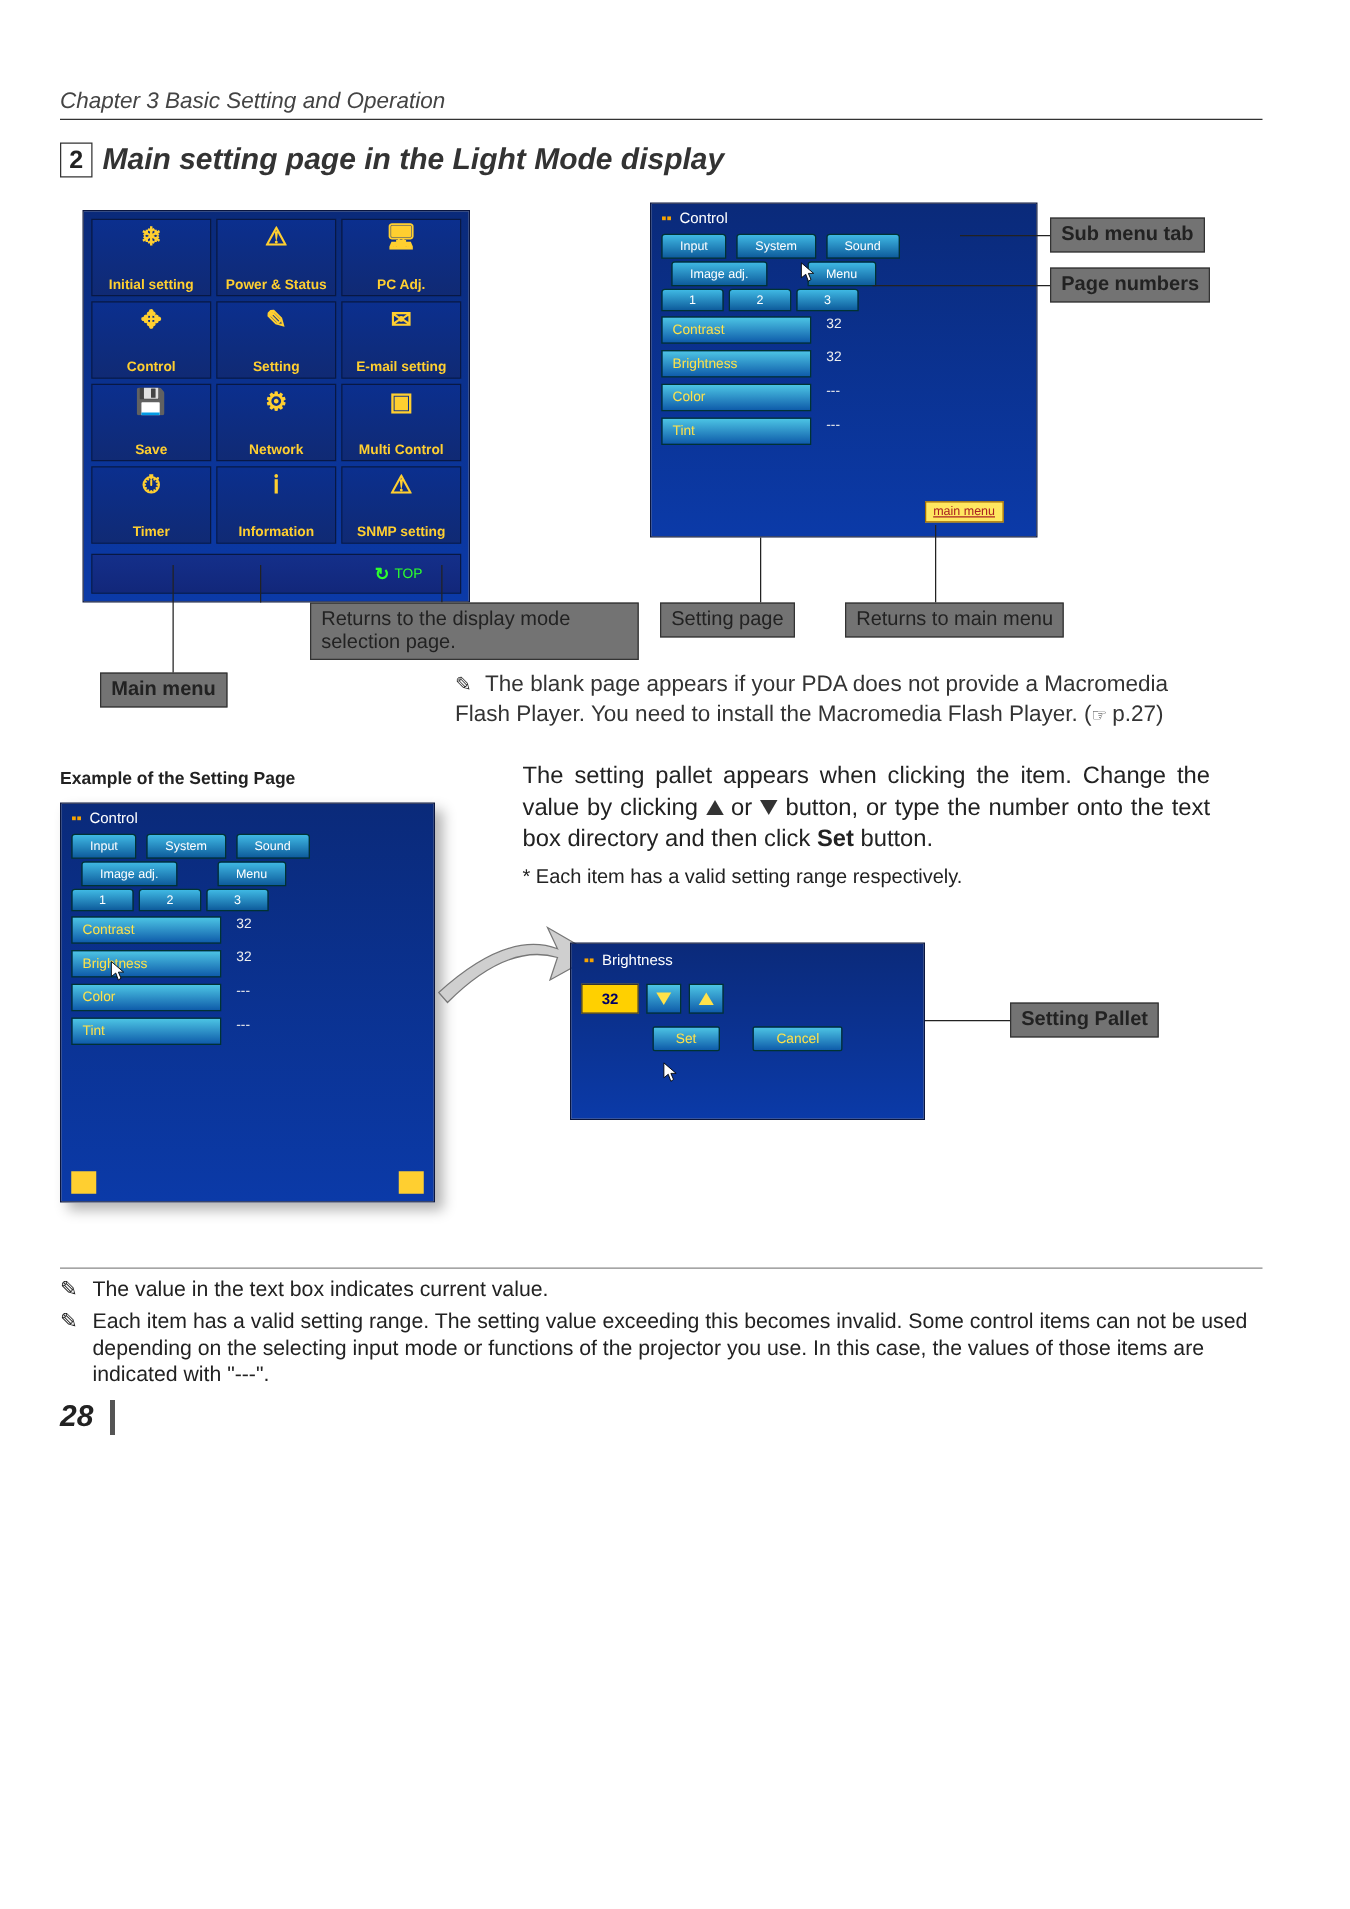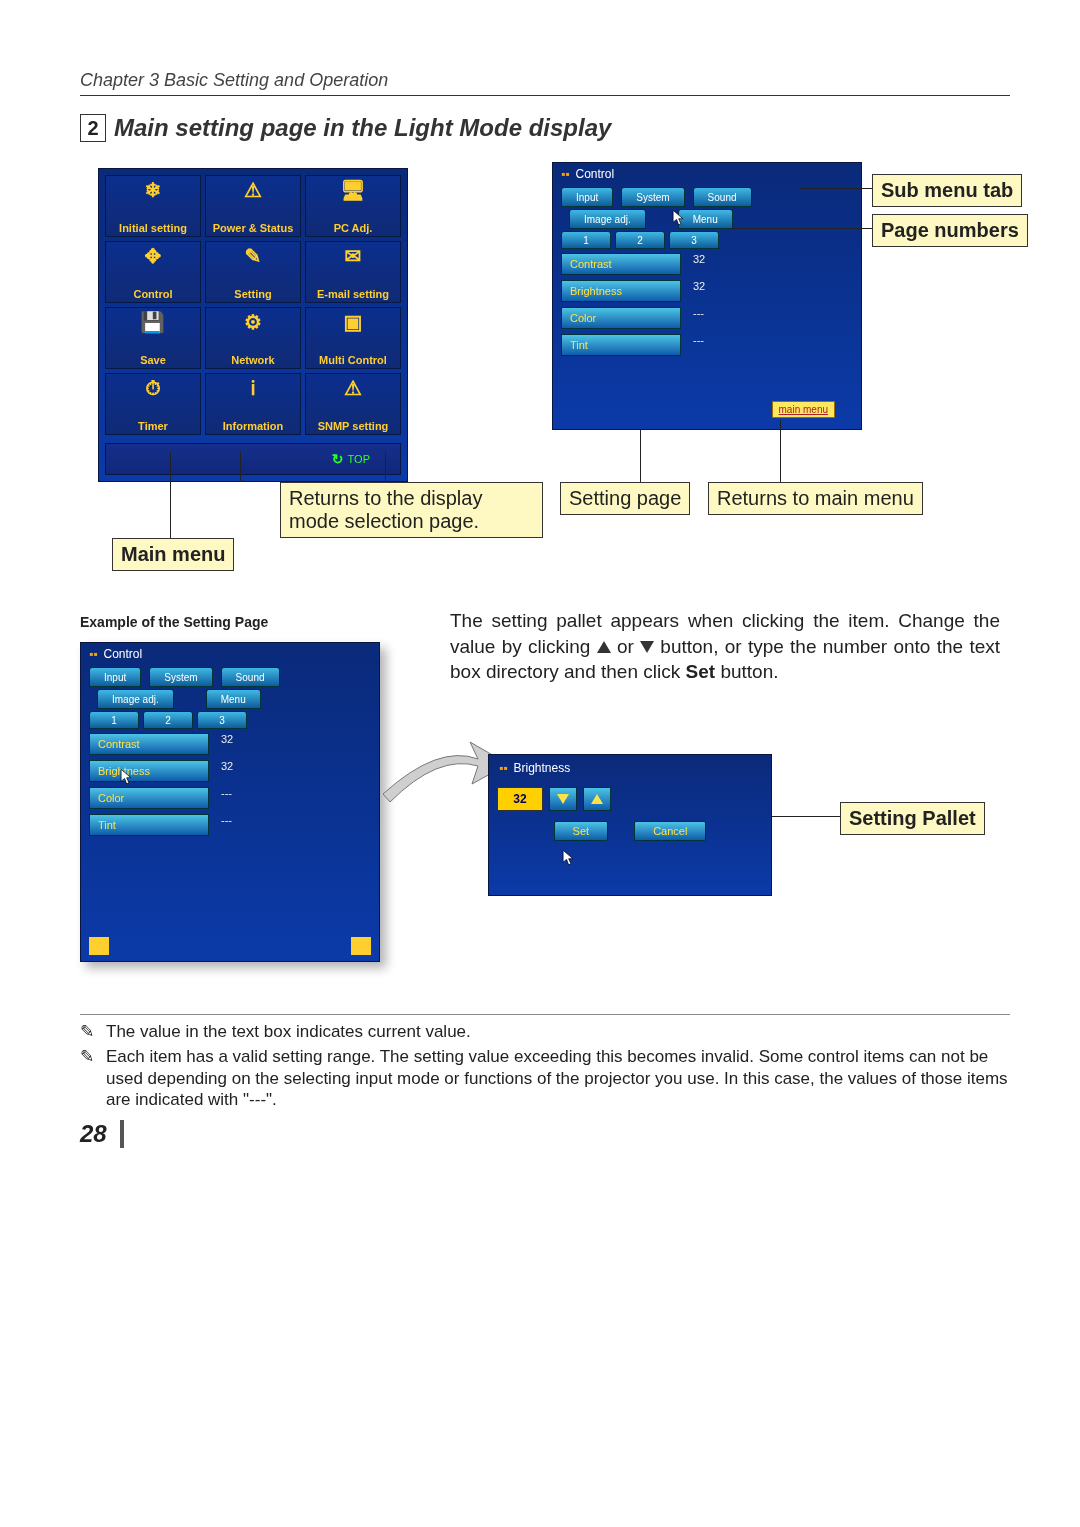--- a/index.html
+++ b/index.html
@@ -6,21 +6,21 @@
     margin: 0;
     padding: 0;
     background: #fff;
     font-family: "Myriad Pro", "Segoe UI", Arial, sans-serif;
     color: #222;
     width: 1080px;
   }
   .page {
     box-sizing: border-box;
     width: 1080px;
-    padding: 70px 70px 40px 80px;
+    padding: 70px 70px 40px 48px;
     position: relative;
   }
   .chapter-header {
     font-style: italic;
     font-size: 18px;
     border-bottom: 1px solid #333;
     padding-bottom: 4px;
     margin-bottom: 18px;
     color: #444;
   }
@@ -199,23 +199,23 @@
     border: 1px solid #a06b00;
     font-size: 10px;
     color: #a22;
     padding: 2px 6px;
     text-decoration: underline;
   }
 
   
   .box-lbl {
     border: 1px solid #333;
-    font-size: 20px;
+    font-size: 16px;
     padding: 4px 8px;
-    background: #fef9c3;
+    background: #737373;
     position: absolute;
     white-space: nowrap;
   }
   .note-text {
     position: absolute;
     font-size: 18px;
     color: #333;
     line-height: 1.3;
   }
   .pencil-ic::before {
@@ -515,20 +515,23 @@
     <div class="line" style="left:560px;top:272px;width:1px;height:52px"></div>
     <div class="line" style="left:700px;top:262px;width:1px;height:62px"></div>
 
     <div class="box-lbl" style="left:200px;top:324px;width:245px;white-space:normal">Returns to the display mode selection page.</div>
     <div class="box-lbl" style="left:480px;top:324px;font-weight:400">Setting page</div>
     <div class="box-lbl" style="left:628px;top:324px">Returns to main menu</div>
 
     <div class="box-lbl" style="left:32px;top:380px;font-weight:700">Main menu</div>
     <div class="line" style="left:90px;top:294px;width:1px;height:86px"></div>
 
+    <div class="note-text pencil-ic" style="left:316px;top:378px;width:600px">
+      <span>The blank page appears if your PDA does not provide a Macromedia Flash Player. You need to install the Macromedia Flash Player. (</span><span class="pointer-ic"></span><span>p.27)</span>
+    </div>
   </div>
 
 
   <div class="figure2">
     <div class="example-title">Example of the Setting Page</div>
 
     <div class="control-window cw2" style="top:28px">
       <div class="cw-title">
           <span class="dot">▪▪</span>
           <span>Control</span>
@@ -577,20 +580,21 @@
     </div>
 
     <div class="right-desc">
       <span>The setting pallet appears when clicking the item. Change the value by clicking </span>
       <span class="triangle-up"></span>
       <span> or </span>
       <span class="triangle-down"></span>
       <span> button, or type the number onto the text box directory and then click </span>
       <b>Set</b>
       <span> button.</span>
+      <div class="footnote-small">* Each item has a valid setting range respectively.</div>
     </div>
 
     <div class="big-arrow">
       <svg viewBox="0 0 130 70">
         <path d="M5 60 Q60 10 100 25 L92 8 L130 30 L94 50 L100 32 Q60 20 12 68 Z" fill="#cfcfcf" stroke="#777"></path>
       </svg>
     </div>
 
     <div class="pallet">
       <div class="pallet-title">

